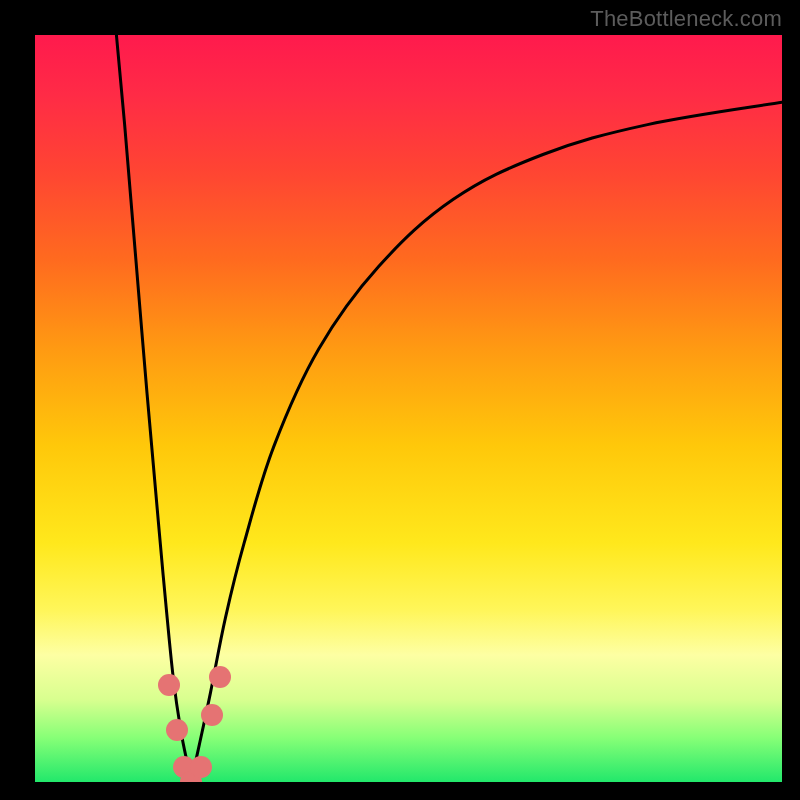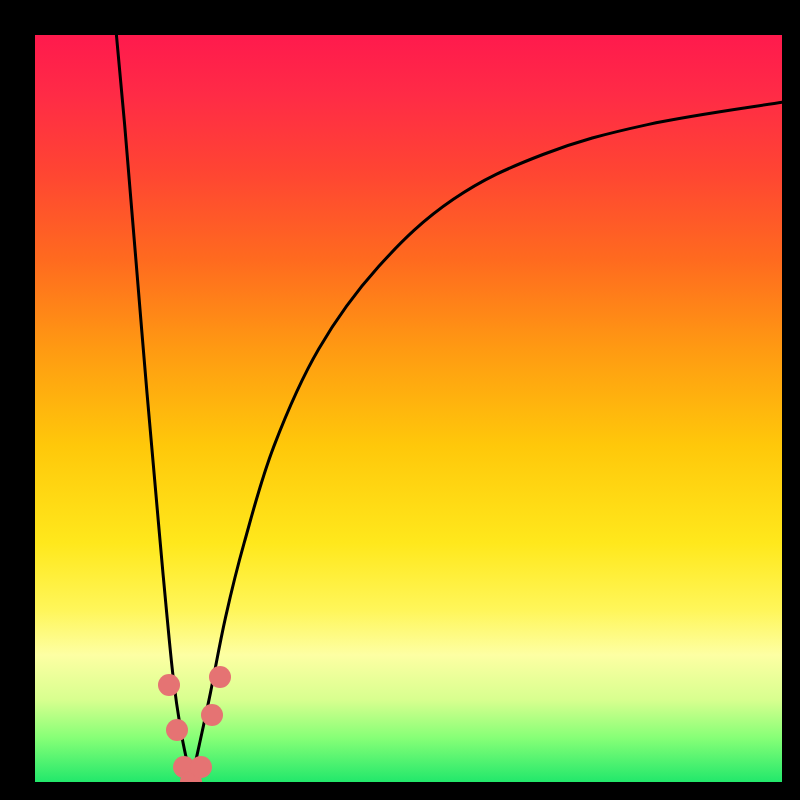--- a/index.html
+++ b/index.html
@@ -83,13 +83,14 @@
         <div class="marker" style="left: 134.46px; top: 649.89px;"></div>
         <div class="marker" style="left: 141.93px; top: 694.71px;"></div>
         <div class="marker" style="left: 148.653px; top: 732.06px;"></div>
         <div class="marker" style="left: 156.123px; top: 747px;"></div>
         <div class="marker" style="left: 165.834px; top: 732.06px;"></div>
         <div class="marker" style="left: 177.039px; top: 679.77px;"></div>
         <div class="marker" style="left: 185.256px; top: 642.42px;"></div>
       </div>
   </div>
 
+  <div class="attribution">TheBottleneck.com</div>
 </div>
 
 </body></html>

